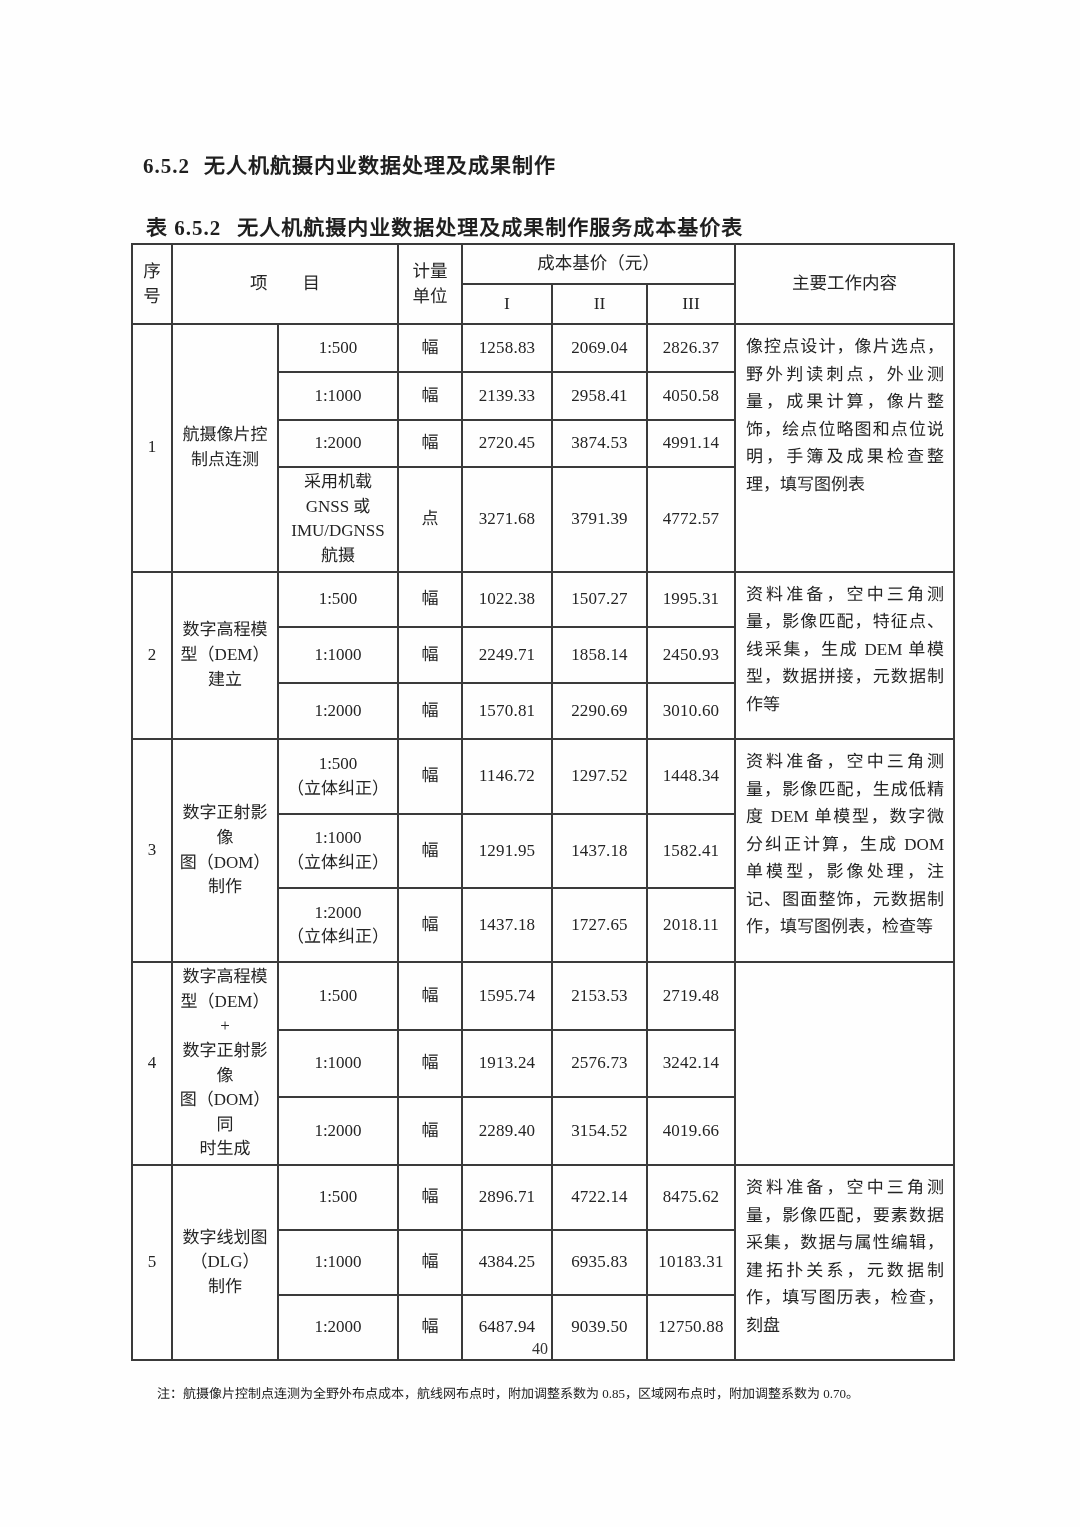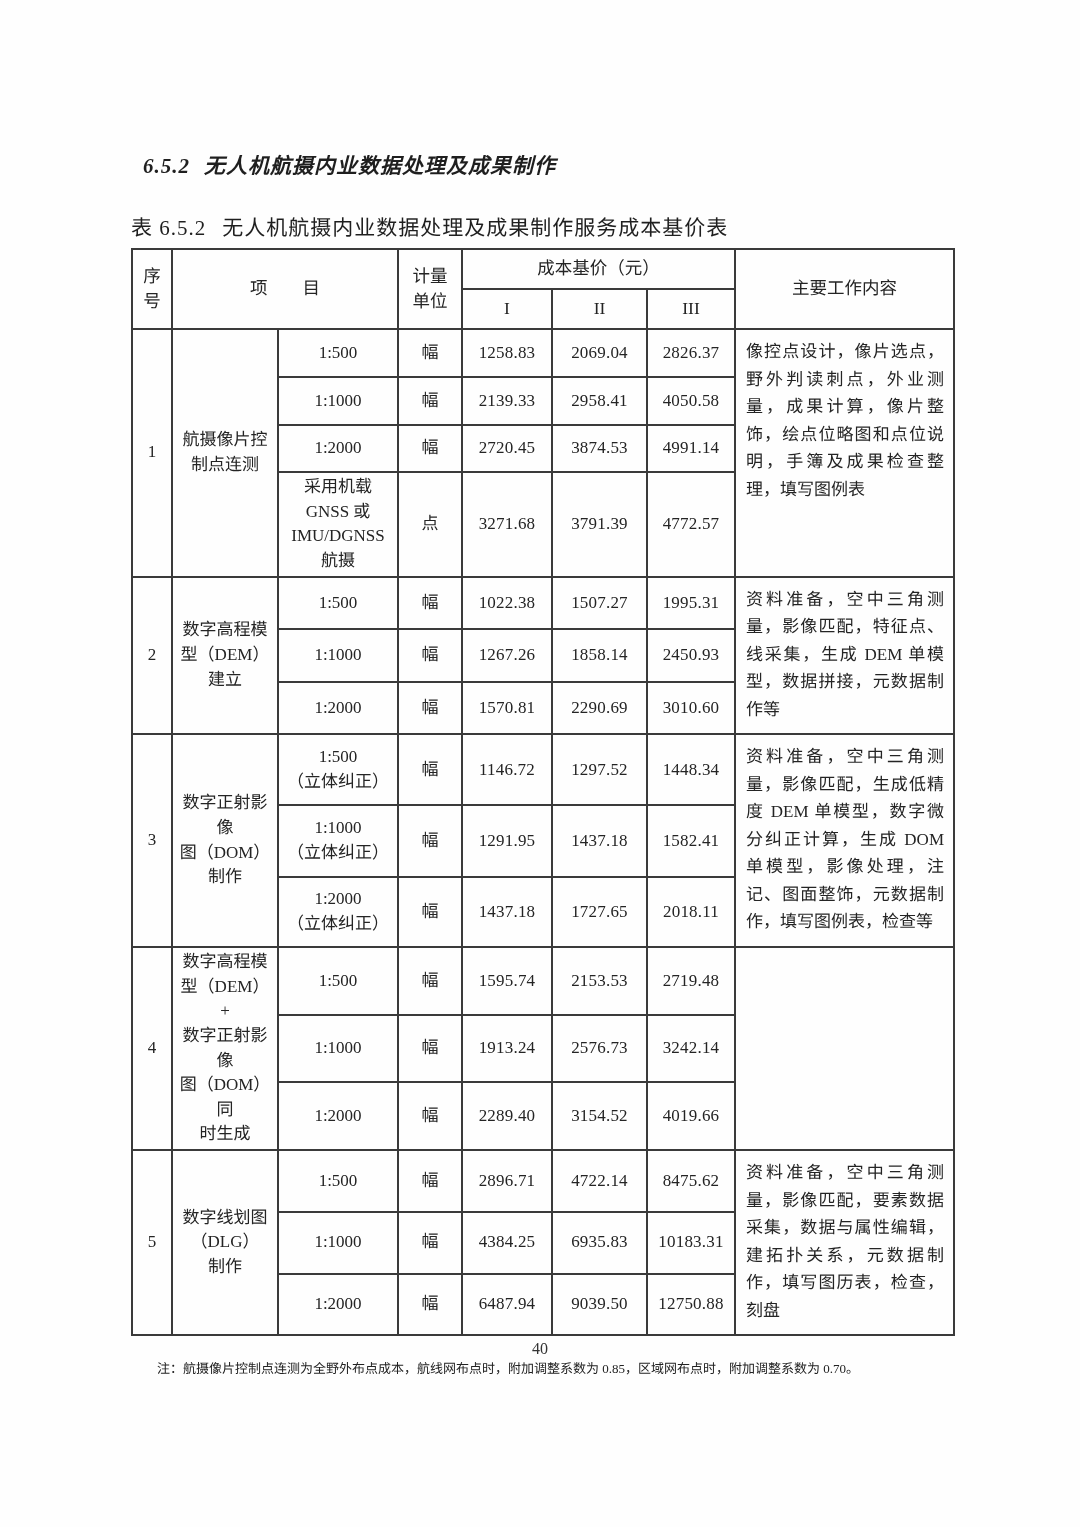--- a/index.html
+++ b/index.html
@@ -7,48 +7,47 @@
   body {
     width: 1080px; height: 1527px;
     font-family: "Liberation Serif", "DejaVu Serif", serif;
     color: #1f1f1f;
     position: relative;
     overflow: hidden;
   }
   .page { position: absolute; left: 0; top: 0; width: 1080px; height: 1527px; background: #fefefe; }
   .content { position: absolute; left: 131px; top: 152px; width: 822px; }
 
-  .section-heading { font-size: 21px; font-weight: bold; line-height: 28px; margin-left: 12px; letter-spacing: 1px; font-style: italic; }
+  .section-heading { font-size: 21px; font-weight: bold; line-height: 28px; margin-left: 12px; letter-spacing: 1px; }
   .section-heading .num { margin-right: 14px; font-family: "Liberation Serif", serif; }
 
-  .table-title { font-size: 21px; font-weight: normal; line-height: 29px; margin-top: 34px; margin-left: 0; letter-spacing: 1px; }
+  .table-title { font-size: 21px; font-weight: bold; line-height: 29px; margin-top: 34px; margin-left: 15px; letter-spacing: 1px; }
   .table-title .label { margin-right: 16px; }
 
   table.cost-table {
     border-collapse: collapse;
     table-layout: fixed;
     width: 822px;
-    margin-top: 5px;
   }
   .cost-table th, .cost-table td {
     border: 2px solid #3a3a3a;
     text-align: center;
     vertical-align: middle;
     font-size: 17px;
     font-weight: normal;
     padding: 2px 3px;
     color: #242424;
     line-height: 1.45;
   }
   .cost-table th { font-size: 17.5px; }
   .pre { white-space: pre-line; }
   .cost-table td.work {
     text-align: justify;
     vertical-align: top;
-    padding: 8px 9px 10px 10px;
+    padding: 8px 9px 20px 10px;
     line-height: 1.62;
     font-size: 17px;
   }
   .cost-table td.num { letter-spacing: 0.2px; }
 
   .note {
     margin-top: 16px;
     width: 822px;
     font-size: 13px;
     line-height: 34px;
@@ -152,21 +151,21 @@
           <td>1:500</td>
           <td>幅</td>
           <td class="num">1022.38</td>
           <td class="num">1507.27</td>
           <td class="num">1995.31</td>
           <td rowspan="3" class="work">资料准备，空中三角测量，影像匹配，特征点、线采集，生成 DEM 单模型，数据拼接，元数据制作等</td>
         </tr>
         <tr style="height:46px">
           <td>1:1000</td>
           <td>幅</td>
-          <td class="num">1267.26</td>
+          <td class="num">2249.71</td>
           <td class="num">1858.14</td>
           <td class="num">2450.93</td>
         </tr>
         <tr style="height:46px">
           <td>1:2000</td>
           <td>幅</td>
           <td class="num">1570.81</td>
           <td class="num">2290.69</td>
           <td class="num">3010.60</td>
         </tr>

